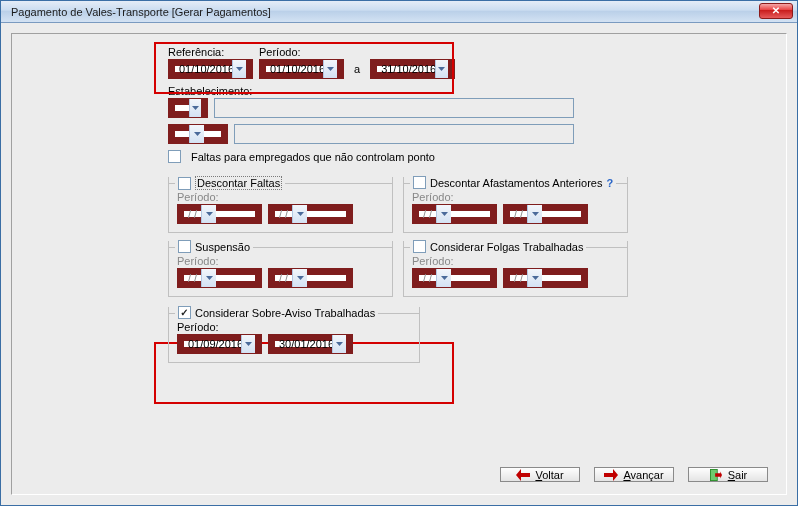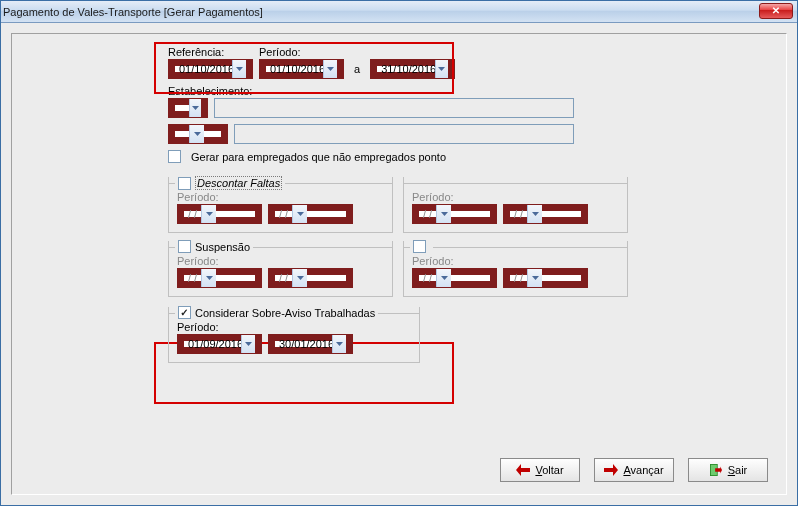--- a/index.html
+++ b/index.html
@@ -1,18 +1,18 @@
 <!DOCTYPE html>
 <html><head>
 <meta charset="utf-8">
 <style>
   * { box-sizing: border-box; font-family: Tahoma, Arial, sans-serif; font-size: 11px; }
   body { margin: 0; background: #ececec; width: 798px; height: 506px; overflow: hidden; }
   .window { width: 798px; height: 506px; border: 1px solid #3a6ea5; background: #ececec; position: relative; }
-  .titlebar { height: 22px; background: linear-gradient(to bottom, #e4ecf7 0%, #cadcf0 45%, #b9cfe8 46%, #d3e2f3 100%); border-bottom: 1px solid #7a9ac0; display: flex; align-items: center; padding: 0 0; position: relative; }
+  .titlebar { height: 22px; background: linear-gradient(to bottom, #e4ecf7 0%, #cadcf0 45%, #b9cfe8 46%, #d3e2f3 100%); border-bottom: 1px solid #7a9ac0; display: flex; align-items: center; padding: 0 8px; position: relative; }
   .titlebar-text { color: #1a1a1a; padding-left: 2px; }
   .close-btn { position: absolute; right: 4px; top: 2px; width: 34px; height: 16px; background: linear-gradient(to bottom, #f5a6a6 0%, #e83c3c 45%, #c91e1e 46%, #e65a5a 100%); border: 1px solid #8b1a1a; border-radius: 3px; display: flex; align-items: center; justify-content: center; cursor: pointer; }
   .close-x { color: #fff; font-weight: bold; font-size: 10px; line-height: 1; }
   .panel { position: absolute; left: 10px; right: 10px; top: 32px; bottom: 10px; border-top: 1px solid #a0a0a0; border-left: 1px solid #a0a0a0; border-right: 1px solid #fff; border-bottom: 1px solid #fff; background: #ececec; padding: 12px 16px; }
   .content { margin-left: 140px; width: 460px; }
   .row { margin-bottom: 6px; }
   .label { display: block; margin-bottom: 1px; }
   .dropdown { display: inline-flex; align-items: center; height: 20px; border: 7px solid #7f1d1d; background: #fff; }
   .dropdown .val { padding: 0 4px; min-width: 14px; }
   .dropdown .arrow { width: 15px; height: 18px; background: linear-gradient(to bottom, #f2f6fb, #d4e2f3); border-left: 1px solid #b3c7e1; display:flex; align-items:center; justify-content:center; }
@@ -28,25 +28,25 @@
   .groupbox { border:1px solid #c0c0c0; border-top: none; position: relative; margin-top: 8px; padding: 14px 8px 8px 8px; }
   .groupbox::before { content:""; position:absolute; left:0; right:0; top:6px; border-top:1px solid #c0c0c0; }
   .group-legend { position:absolute; top:-1px; left:6px; background:#ececec; padding:0 3px; display:flex; align-items:center; z-index:1; }
   .pair { display:flex; gap:10px; }
   .pair > .groupbox { flex:1; }
   .inline { display:flex; align-items:center; gap:6px; }
   .periodo-block .dropdown { }
   .highlight-red { position:absolute; border:2px solid #d40000; pointer-events:none; }
   .help { color:#2a66c8; font-weight:bold; margin-left:4px; cursor:pointer; }
   .footer { position:absolute; right:18px; bottom:12px; display:flex; gap:14px; }
-  .btn { width:80px; height:24px; border:1px solid #8a8a8a; background:linear-gradient(to bottom,#fefefe,#e4e4e4); display:flex; align-items:center; justify-content:center; gap:5px; cursor:pointer; }
+  .btn { width:80px; height:15px; border:1px solid #8a8a8a; background:linear-gradient(to bottom,#fefefe,#e4e4e4); display:flex; align-items:center; justify-content:center; gap:5px; cursor:pointer; }
   .btn svg { width:14px; height:12px; }
   .underline-accel { text-decoration: underline; }
   .a-label{ display:inline-block; padding:0 4px;}
-  .dotted { border:1px dotted #7a7a7a; padding:0 1px;font-style:italic;}
+  .dotted { border:1px dotted #7a7a7a; padding:0 1px;}
 </style>
 </head>
 <body>
 
 <div class="window">
   <div class="titlebar">
     <span class="titlebar-text">Pagamento de Vales-Transporte [Gerar Pagamentos]</span>
     <div class="close-btn">
       <span class="close-x">✕</span>
     </div>
@@ -119,21 +119,21 @@
                   <path d="M0 0 L3.5 4 L7 0 Z" fill="#4a6a9a"></path>
                 </svg>
               </span>
           </div>
           <span class="textfield textfield-gray" style="width:340px;"></span>
         </div>
       </div>
 
       <div class="row inline">
         <span class="checkbox"></span>
-        <span>Gerar para empregados que não empregados ponto</span>
+        <span>Faltas para empregados que não controlam ponto</span>
       </div>
 
       <div class="pair">
         <div class="groupbox">
           <div class="group-legend">
             <span class="checkbox"></span>
             <span class="dotted">Descontar Faltas</span>
           </div>
           <span class="label" style="color:#888;">Período:</span>
           <div class="inline periodo-block">
@@ -149,20 +149,25 @@
                 <span class="val" style="color:#888;">  /  /</span>
                 <span class="arrow">
                   <svg viewBox="0 0 7 4">
                     <path d="M0 0 L3.5 4 L7 0 Z" fill="#4a6a9a"></path>
                   </svg>
                 </span>
               </div>
           </div>
         </div>
         <div class="groupbox">
+          <div class="group-legend">
+            <span class="checkbox"></span>
+            <span>Descontar Afastamentos Anteriores</span>
+            <span class="help">?</span>
+          </div>
           <span class="label" style="color:#888;">Período:</span>
           <div class="inline periodo-block">
             <div class="dropdown w-date">
                 <span class="val" style="color:#888;">  /  /</span>
                 <span class="arrow">
                   <svg viewBox="0 0 7 4">
                     <path d="M0 0 L3.5 4 L7 0 Z" fill="#4a6a9a"></path>
                   </svg>
                 </span>
               </div>
@@ -200,20 +205,21 @@
                   <svg viewBox="0 0 7 4">
                     <path d="M0 0 L3.5 4 L7 0 Z" fill="#4a6a9a"></path>
                   </svg>
                 </span>
               </div>
           </div>
         </div>
         <div class="groupbox">
           <div class="group-legend">
             <span class="checkbox"></span>
+            <span>Considerar Folgas Trabalhadas</span>
           </div>
           <span class="label" style="color:#888;">Período:</span>
           <div class="inline periodo-block">
             <div class="dropdown w-date">
                 <span class="val" style="color:#888;">  /  /</span>
                 <span class="arrow">
                   <svg viewBox="0 0 7 4">
                     <path d="M0 0 L3.5 4 L7 0 Z" fill="#4a6a9a"></path>
                   </svg>
                 </span>

